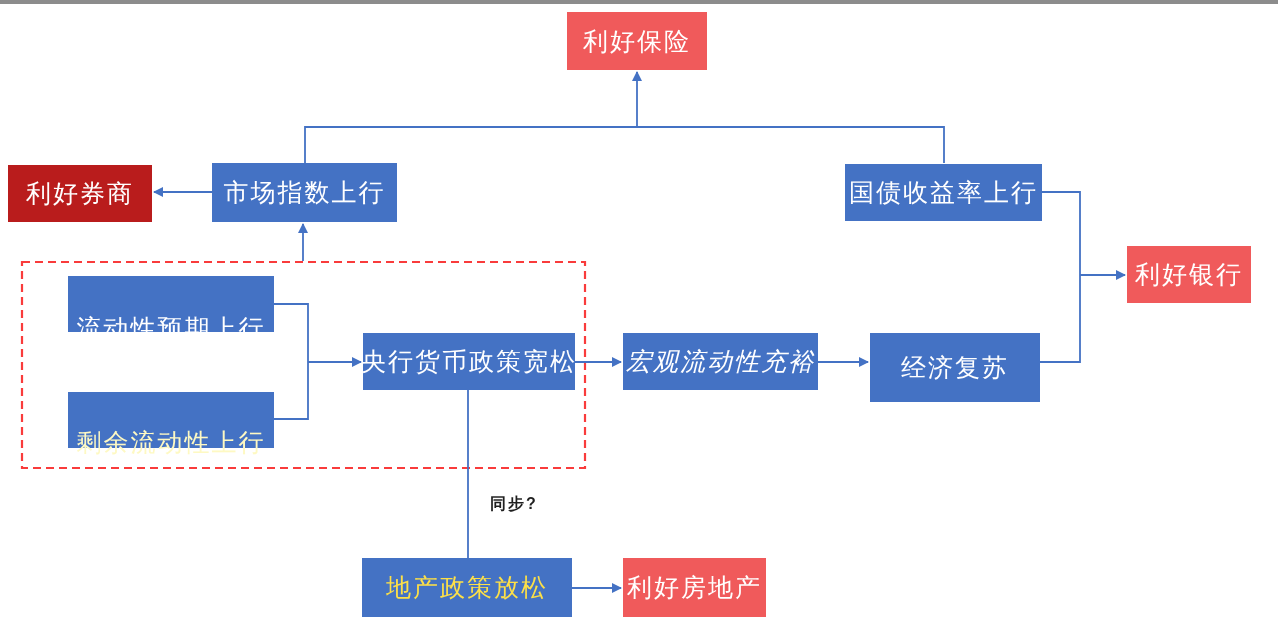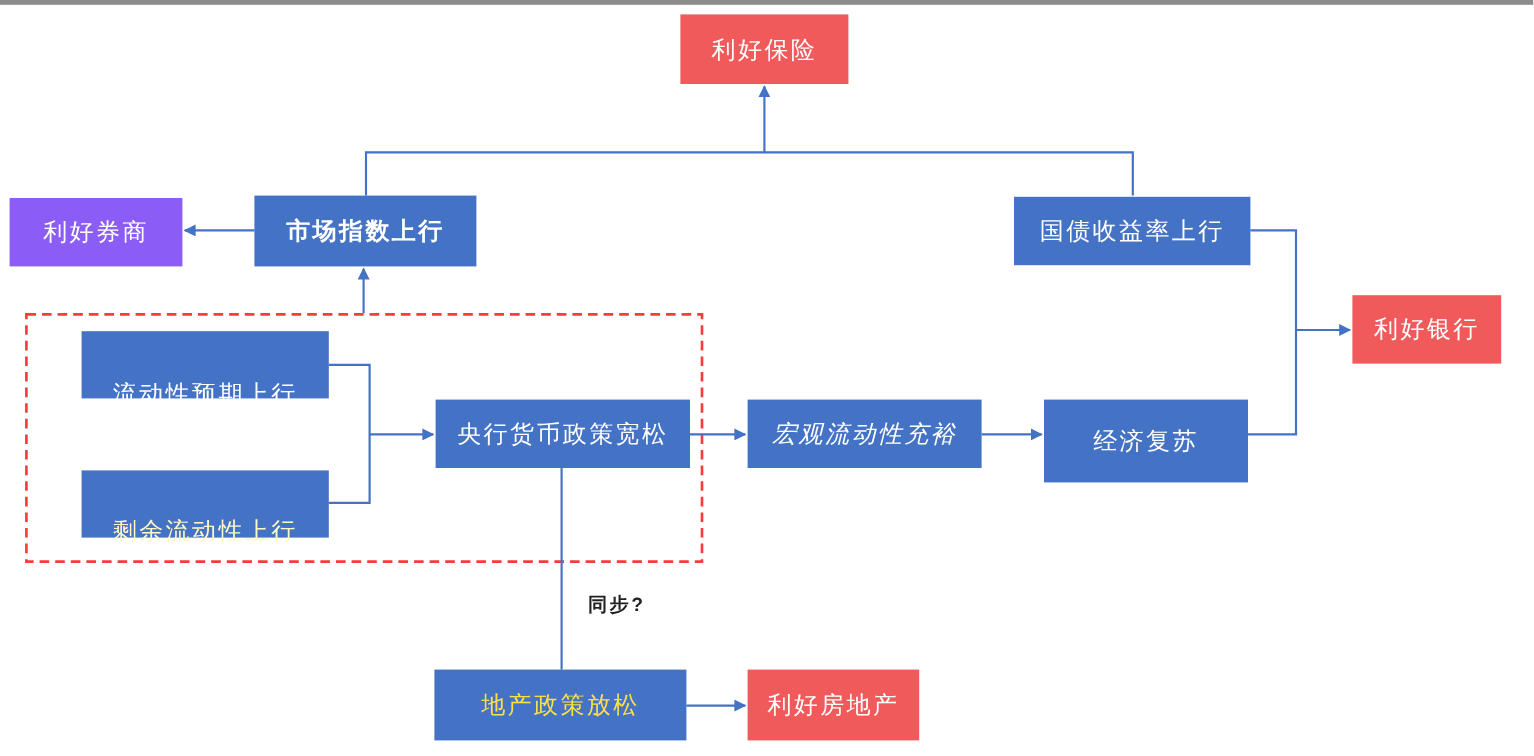--- a/index.html
+++ b/index.html
@@ -30,21 +30,21 @@
   .node {
     position: absolute;
     display: flex;
     align-items: center;
     justify-content: center;
     box-sizing: border-box;
     text-align: center;
   }
   .node span {
     color: #ffffff;
-    font-size: 20px;
+    font-size: 25px;
     letter-spacing: 2px;
     font-weight: 500;
     white-space: nowrap;
   }
   .annotation {
     position: absolute;
     font-size: 16px;
     font-weight: 600;
     letter-spacing: 2px;
     color: #1f1f1f;
@@ -77,25 +77,25 @@
         <polyline points="1080,275 1125,275" fill="none" stroke="#4472C4" stroke-width="1.8" marker-end="url(#arrowhead)"></polyline>
         <polyline points="468,390 468,558" fill="none" stroke="#4472C4" stroke-width="1.8"></polyline>
         <polyline points="572,588 621,588" fill="none" stroke="#4472C4" stroke-width="1.8" marker-end="url(#arrowhead)"></polyline>
       </g>
   </svg>
 
   <div id="node-layer">
       <div class="node" style="left: 567px; top: 12px; width: 140px; height: 58px; background: rgb(240, 90, 91);">
         <span style="color: rgb(255, 255, 255);">利好保险</span>
       </div>
-      <div class="node" style="left: 8px; top: 165px; width: 144px; height: 57px; background: #8b5cf6;">
+      <div class="node" style="left: 8px; top: 165px; width: 144px; height: 57px; background: #b91c1c;">
         <span style="color: rgb(255, 255, 255);">利好券商</span>
       </div>
       <div class="node" style="left: 212px; top: 163px; width: 185px; height: 59px; background: rgb(68, 114, 196);">
-        <span style="color: rgb(255, 255, 255); font-weight: bold;">市场指数上行</span>
+        <span style="color: rgb(255, 255, 255);">市场指数上行</span>
       </div>
       <div class="node" style="left: 845px; top: 164px; width: 197px; height: 57px; background: rgb(68, 114, 196);">
         <span style="color: rgb(255, 255, 255);">国债收益率上行</span>
       </div>
       <div class="node" style="left: 1127px; top: 246px; width: 124px; height: 57px; background: rgb(240, 90, 91);">
         <span style="color: rgb(255, 255, 255);">利好银行</span>
       </div>
       <div class="node" style="left: 68px; top: 276px; width: 206px; height: 56px; background: rgb(68, 114, 196);">
         <span style="color: rgb(255, 255, 255); margin-top: 48px;">流动性预期上行</span>
       </div>

